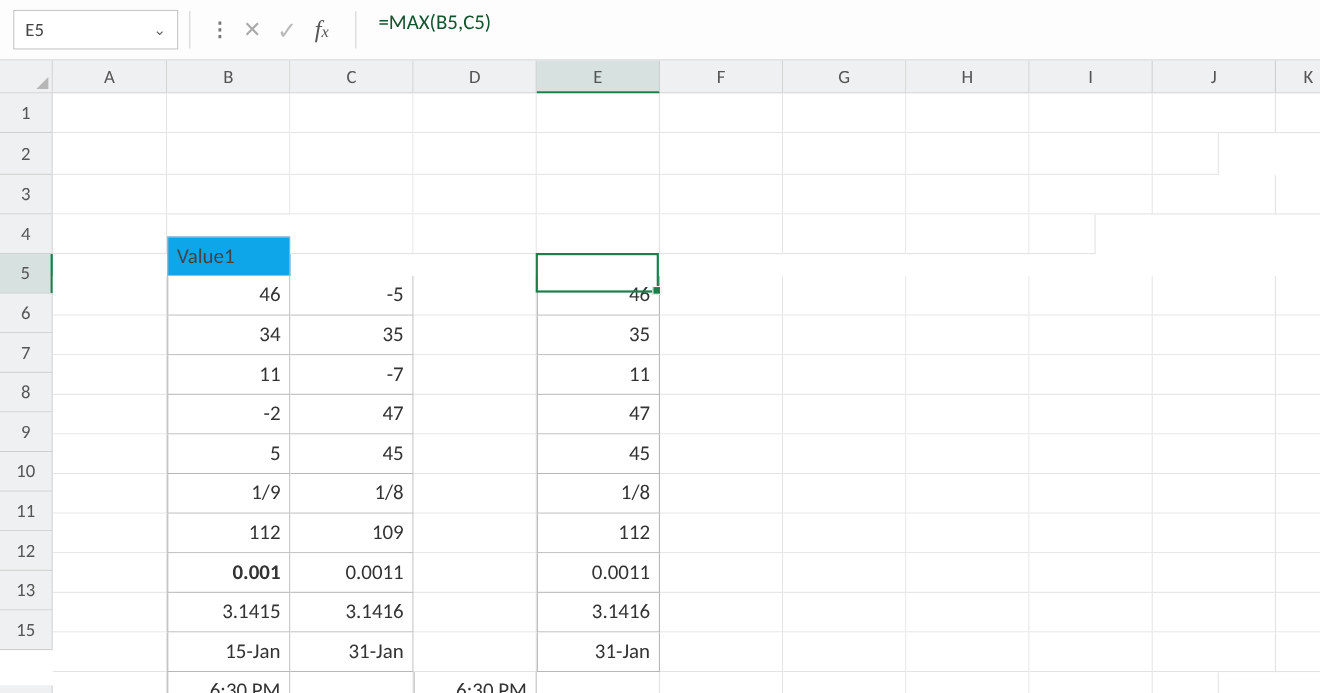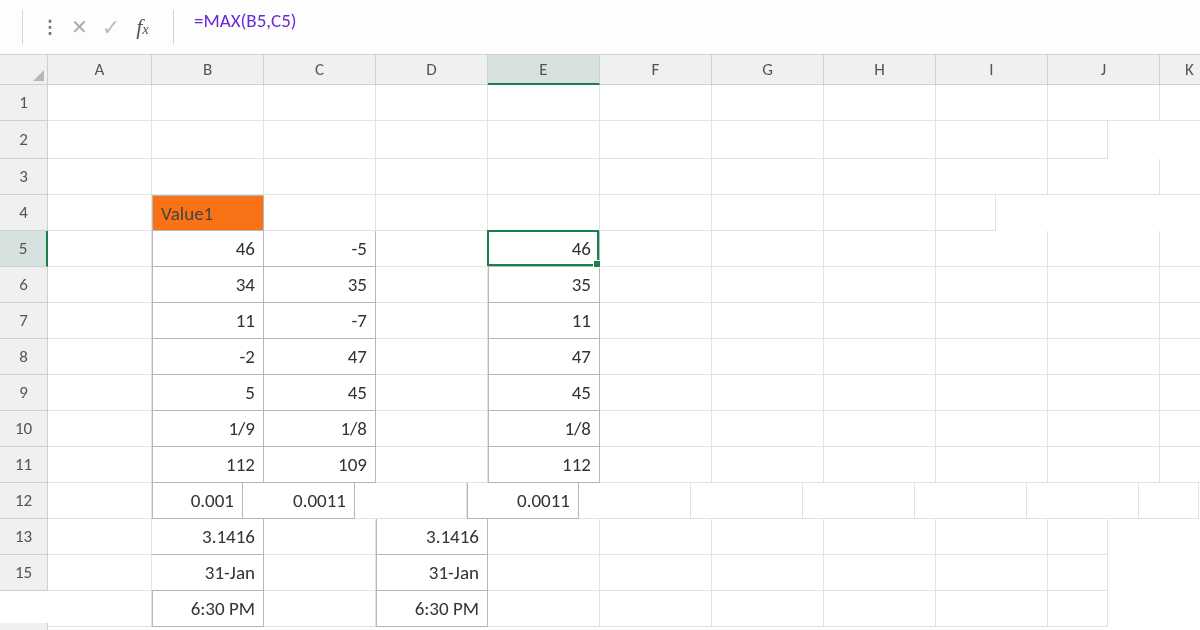--- a/index.html
+++ b/index.html
@@ -52,21 +52,21 @@
     font-family: 'Times New Roman', serif;
     font-size: 22px;
     color: #555;
     padding: 0 6px 0 2px;
   }
   .formula-input {
     flex: 1;
     height: 36px;
     border: none;
     font-size: 19px;
-    color: #6d28d9;
+    color: #14532d;
     padding-left: 10px;
     background: transparent;
   }
 
   
   .grid-wrap {
     position: relative;
     width: 100%;
     height: calc(100% - 55px);
     overflow: hidden;
@@ -136,24 +136,25 @@
     font-size: 19px;
     color: #333;
     background: #fff;
     position: relative;
   }
   .cell.right { justify-content: flex-end; }
   .cell.bold { font-weight: 700; font-size: 21px; color:#222;}
 
   
   .th-blue {
-    background: #f97316;
+    background: #0ea5e9;
     border-top: 1px solid #b7b7b7;
     border-bottom: 1px solid #b7b7b7;
     color: #444;
+    margin-top: 20px;
   }
   .th-green {
     background: #eef5ec;
     border-top: 1px solid #b7b7b7;
     border-bottom: 1px solid #b7b7b7;
     color: #444;
   }
   .tbl-l { border-left: 1px solid #b7b7b7 !important; }
   .tbl-r { border-right: 1px solid #b7b7b7 !important; }
   .tbl-mid { border-right: 1px solid #b7b7b7 !important; }
@@ -171,20 +172,24 @@
     right: -4px; bottom: -4px;
     width: 8px; height: 8px;
     background: #1a7f4a;
     border: 1px solid #fff;
   }
 </style>
 </head>
 <body>
 
 <div class="formula-bar">
+  <div class="name-box">
+    <span>E5</span>
+    <span class="chev">⌄</span>
+  </div>
   <div class="fb-sep"></div>
   <div class="fb-icons">
     <span class="dots">⋮</span>
     <span class="xmark">✕</span>
     <span class="check">✓</span>
     <span class="fx">f<span style="font-size:15px">x</span></span>
   </div>
   <div class="fb-sep"></div>
   <div class="formula-input">=MAX(B5,C5)</div>
 </div>
@@ -357,45 +362,47 @@
         <div class="cell right tbl-l tbl-r tbl-cell" style="width: 112px; height: 36px;">112</div>
         <div class="cell" style="width: 112px; height: 36px;"></div>
         <div class="cell" style="width: 112px; height: 36px;"></div>
         <div class="cell" style="width: 112px; height: 36px;"></div>
         <div class="cell" style="width: 112px; height: 36px;"></div>
         <div class="cell" style="width: 112px; height: 36px;"></div>
         <div class="cell" style="width: 60px; height: 36px;"></div>
       </div>
       <div class="row">
         <div class="cell" style="width: 104px; height: 36px;"></div>
-        <div class="cell right tbl-l tbl-mid tbl-cell" style="width: 91px; height: 36px;">0.001</div>
+        <div class="cell right tbl-l tbl-mid tbl-cell" style="width: 112px; height: 36px; font-weight: bold;">0.001</div>
         <div class="cell right tbl-r tbl-cell" style="width: 112px; height: 36px;">0.0011</div>
         <div class="cell" style="width: 112px; height: 36px;"></div>
         <div class="cell right tbl-l tbl-r tbl-cell" style="width: 112px; height: 36px;">0.0011</div>
         <div class="cell" style="width: 112px; height: 36px;"></div>
         <div class="cell" style="width: 112px; height: 36px;"></div>
         <div class="cell" style="width: 112px; height: 36px;"></div>
         <div class="cell" style="width: 112px; height: 36px;"></div>
         <div class="cell" style="width: 112px; height: 36px;"></div>
         <div class="cell" style="width: 60px; height: 36px;"></div>
       </div>
       <div class="row">
         <div class="cell" style="width: 104px; height: 36px;"></div>
+        <div class="cell right tbl-l tbl-mid tbl-cell" style="width: 112px; height: 36px;">3.1415</div>
         <div class="cell right tbl-r tbl-cell" style="width: 112px; height: 36px;">3.1416</div>
         <div class="cell" style="width: 112px; height: 36px;"></div>
         <div class="cell right tbl-l tbl-r tbl-cell" style="width: 112px; height: 36px;">3.1416</div>
         <div class="cell" style="width: 112px; height: 36px;"></div>
         <div class="cell" style="width: 112px; height: 36px;"></div>
         <div class="cell" style="width: 112px; height: 36px;"></div>
         <div class="cell" style="width: 112px; height: 36px;"></div>
         <div class="cell" style="width: 112px; height: 36px;"></div>
         <div class="cell" style="width: 60px; height: 36px;"></div>
       </div>
       <div class="row">
         <div class="cell" style="width: 104px; height: 36px;"></div>
+        <div class="cell right tbl-l tbl-mid tbl-cell" style="width: 112px; height: 36px;">15-Jan</div>
         <div class="cell right tbl-r tbl-cell" style="width: 112px; height: 36px;">31-Jan</div>
         <div class="cell" style="width: 112px; height: 36px;"></div>
         <div class="cell right tbl-l tbl-r tbl-cell" style="width: 112px; height: 36px;">31-Jan</div>
         <div class="cell" style="width: 112px; height: 36px;"></div>
         <div class="cell" style="width: 112px; height: 36px;"></div>
         <div class="cell" style="width: 112px; height: 36px;"></div>
         <div class="cell" style="width: 112px; height: 36px;"></div>
         <div class="cell" style="width: 112px; height: 36px;"></div>
         <div class="cell" style="width: 60px; height: 36px;"></div>
       </div>

